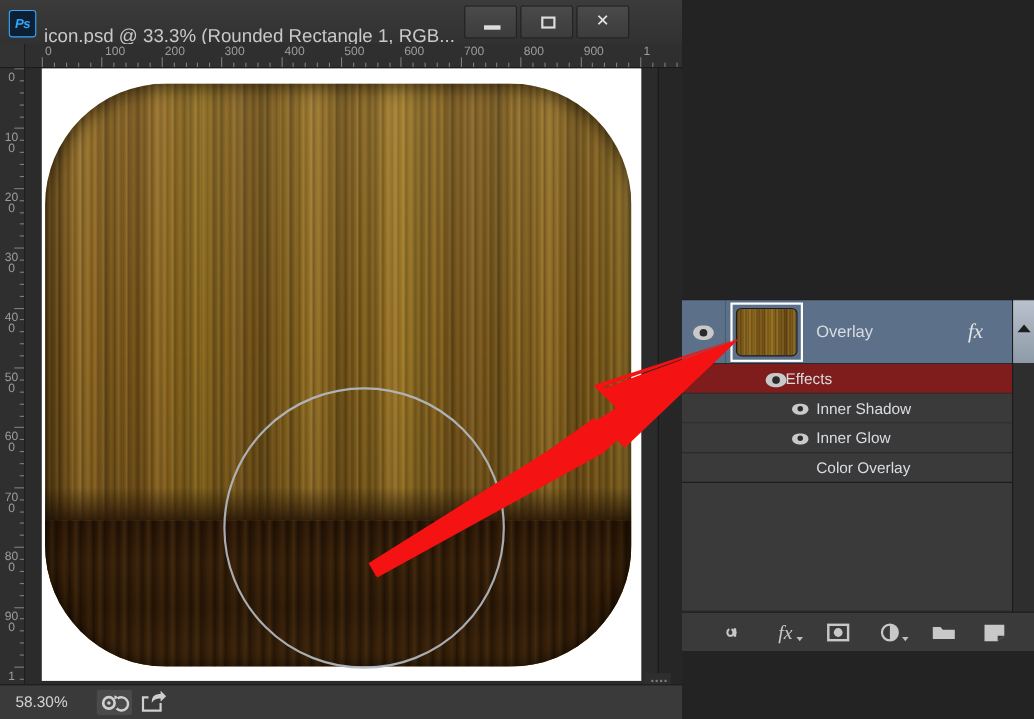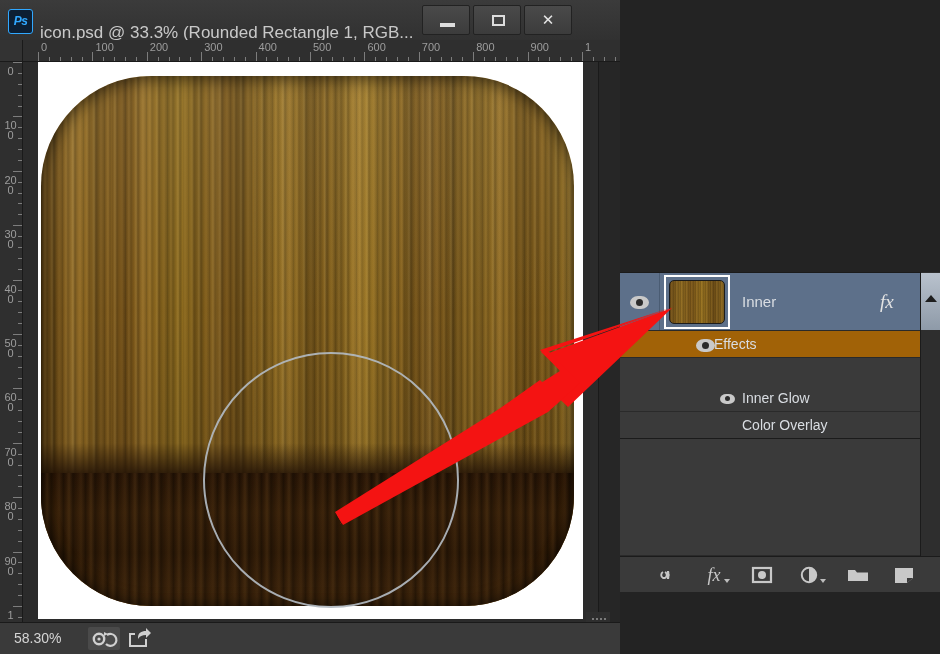--- a/index.html
+++ b/index.html
@@ -173,21 +173,21 @@
   }
   #lp-body{
     position:absolute;left:0;top:272px;width:300px;height:284px;
     background:#3a3a3a;border-top:1px solid #1b1b1b;box-sizing:border-box;
   }
   .layer-row{
     position:absolute;left:0;width:300px;
     border-bottom:1px solid #2a2a2a;box-sizing:border-box;
   }
   #row-wooden{top:0px;height:58px;background:#5d708a;}
-  #row-effects{top:58px;height:27px;background:#a16207;}
+  #row-effects{top:58px;height:27px;background:#7f1d1d;}
   #row-ishadow{top:85px;height:27px;background:#3a3a3a;}
   #row-iglow{top:112px;height:27px;background:#3a3a3a;}
   #row-coverlay{top:139px;height:27px;background:#3a3a3a;border-bottom:1px solid #1b1b1b;}
   #row-background{top:167px;height:58px;background:#3a3a3a;border-bottom:1px solid #1b1b1b;}
   #row-empty{top:226px;height:57px;background:#3a3a3a;}
 
   .eye-col{
     position:absolute;left:0;top:0;width:40px;height:100%;
     border-right:1px solid #2a2a2a;box-sizing:border-box;
   }
@@ -516,32 +516,39 @@
         <div class="eye-col">
           <div class="eye" style="left:10px;top:23px;">
             <div class="outer"></div>
               <div class="pupil"></div>
           </div>
         </div>
         <div class="thumb-wrap" style="top:7px;">
           <div class="thumb-sel"></div>
           <div class="thumb" id="thumb-wooden"></div>
         </div>
-        <div class="layer-name" id="name-wooden">Inner</div>
+        <div class="layer-name" id="name-wooden">Overlay</div>
         <div id="fx-badge">fx</div>
       </div>
 
       <div class="layer-row" id="row-effects">
         <div class="eye" style="left:76px;top:8px;">
           <div class="outer"></div>
             <div class="pupil"></div>
         </div>
         <div class="layer-name" id="name-effects">Effects</div>
       </div>
 
+      <div class="layer-row" id="row-ishadow">
+        <div class="eye small" style="left:100px;top:9px;">
+          <div class="outer"></div>
+            <div class="pupil"></div>
+        </div>
+        <div class="layer-name" id="name-ishadow">Inner Shadow</div>
+      </div>
 
       <div class="layer-row" id="row-coverlay">
         <div class="layer-name" id="name-coverlay">Color Overlay</div>
       </div>
 
       <div class="layer-row" id="row-iglow">
         <div class="eye small" style="left:100px;top:9px;">
           <div class="outer"></div>
             <div class="pupil"></div>
         </div>

